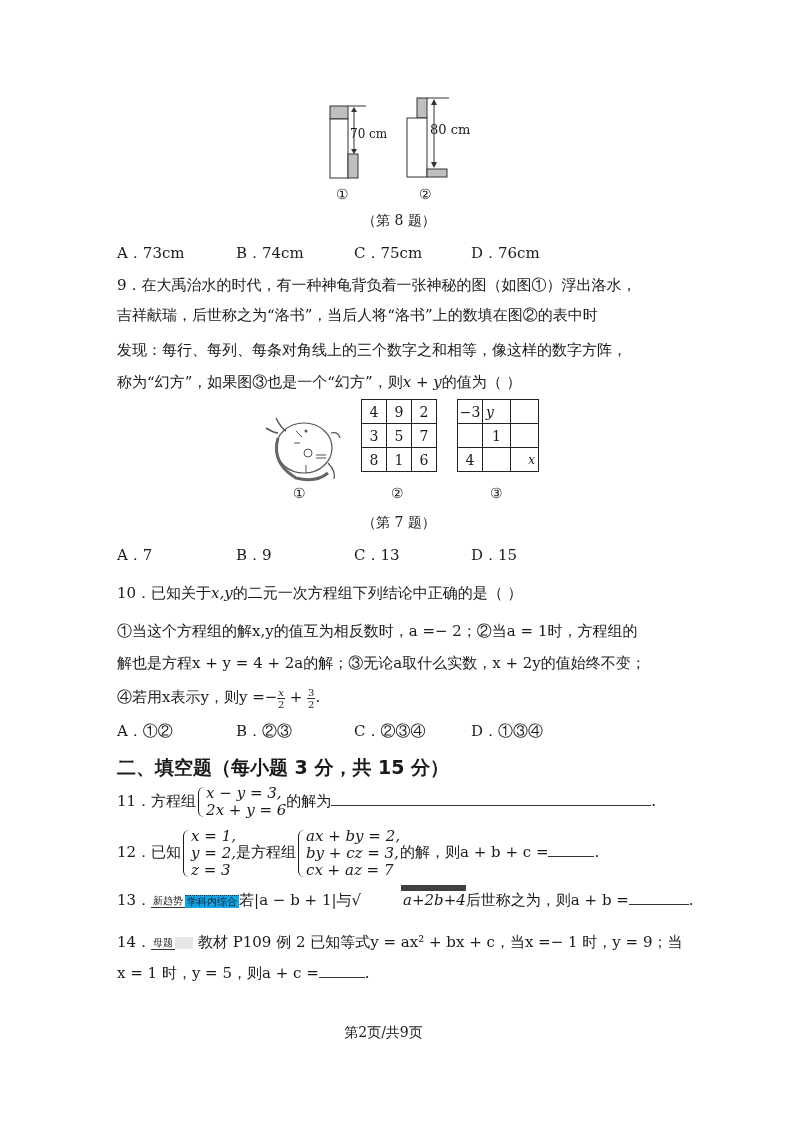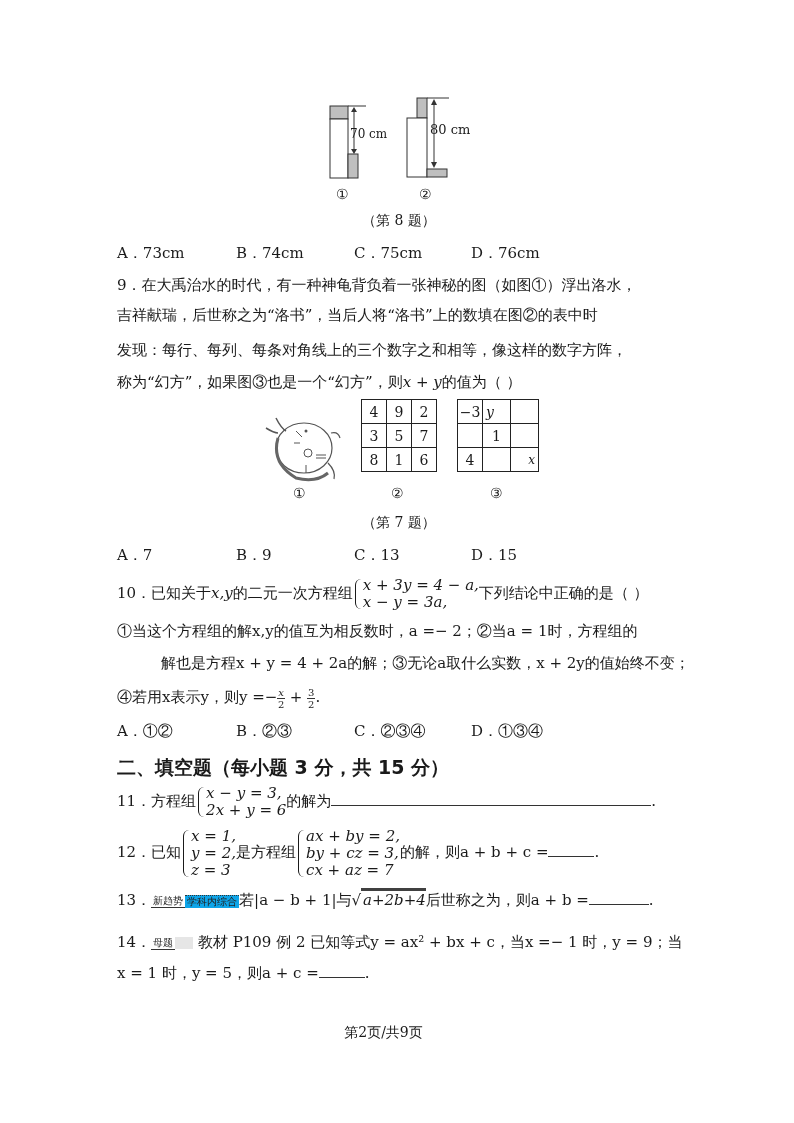--- a/index.html
+++ b/index.html
@@ -18,21 +18,21 @@
   .blank { display:inline-block; border-bottom:1px solid #333; height:14px; vertical-align:baseline; }
   .tag { display:inline-block; font-family:"DejaVu Sans","Liberation Sans",sans-serif; font-size:10px; line-height:12px;
          vertical-align:middle; color:#222; }
   .tag.t1 { border-bottom:1px solid #333; padding:0 2px; }
   .tag.t2 { background:#0ea5e9; padding:0 2px; border-top:1px dotted #333; }
   .tag.t3 { border-bottom:1px solid #333; padding:0 2px; }
   .tag.t4 { background:#e6e6e6; width:18px; height:12px; }
   .frac { display:inline-block; vertical-align:middle; text-align:center; font-size:10px; line-height:11px; }
   .frac span { display:block; }
   .frac .num { border-bottom:1px solid #333; padding:0 1px; }
-  .sqrt { border-top:3px solid #404040; padding-left:2px; }
+  .sqrt { border-top:6px solid #404040; padding-left:2px;margin-left:40px; }
   .grid { position:absolute; border-collapse:collapse; }
   .grid td { border:1.3px solid #222; width:24px; height:23px; text-align:center; font-size:14px; padding:0; }
   .circ { position:absolute; font-size:14px; }
   .footer { position:absolute; left:0; width:767px; top:1024px; text-align:center; font-size:14px; }
 </style>
 </head>
 <body>
 
 <div class="abs" style="left:328px;top:104px;width:50px;height:80px;">
   <svg width="60" height="80">
@@ -138,24 +138,24 @@
 <div class="circ" style="left:490px;top:485px;">③</div>
 
 <div class="caption" style="left:362px;top:514px;">（第 7 题）</div>
 
 <div class="opt" style="left:117px;top:546px;">A．7</div>
 <div class="opt" style="left:236px;top:546px;">B．9</div>
 <div class="opt" style="left:354px;top:546px;">C．13</div>
 <div class="opt" style="left:471px;top:546px;">D．15</div>
 
 <div class="line" style="top:576px;line-height:34px;">
-  <span>10．已知关于</span><span class="math">x,y</span><span>的二元一次方程组</span><span class="brace-sys"><span style="display:block">x + 3y = 4 − a,</span><span style="display:block">x − y = 3a,</span></span><span>下列结论中正确的是（   ）</span>
+  <span>10．已知关于</span><span class="math">x,y</span><span>的二元一次方程组</span><span>下列结论中正确的是（   ）</span>
 </div>
 <div class="line" style="top:621px;">①当这个方程组的解x,y的值互为相反数时，a =− 2；②当a = 1时，方程组的</div>
-<div class="line" style="top:653px;margin-left:44px;">解也是方程x + y = 4 + 2a的解；③无论a取什么实数，x + 2y的值始终不变；</div>
+<div class="line" style="top:653px;">解也是方程x + y = 4 + 2a的解；③无论a取什么实数，x + 2y的值始终不变；</div>
 <div class="line" style="top:684px;line-height:26px;">
   <span>④若用x表示y，则y =−</span><span class="frac"><span class="num math">x</span><span>2</span></span><span> + </span><span class="frac"><span class="num">3</span><span>2</span></span><span>.</span>
 </div>
 
 <div class="opt" style="left:117px;top:722px;">A．①②</div>
 <div class="opt" style="left:236px;top:722px;">B．②③</div>
 <div class="opt" style="left:354px;top:722px;">C．②③④</div>
 <div class="opt" style="left:471px;top:722px;">D．①③④</div>
 
 <div class="heading">二、填空题（每小题 3 分，共 15 分）</div>

